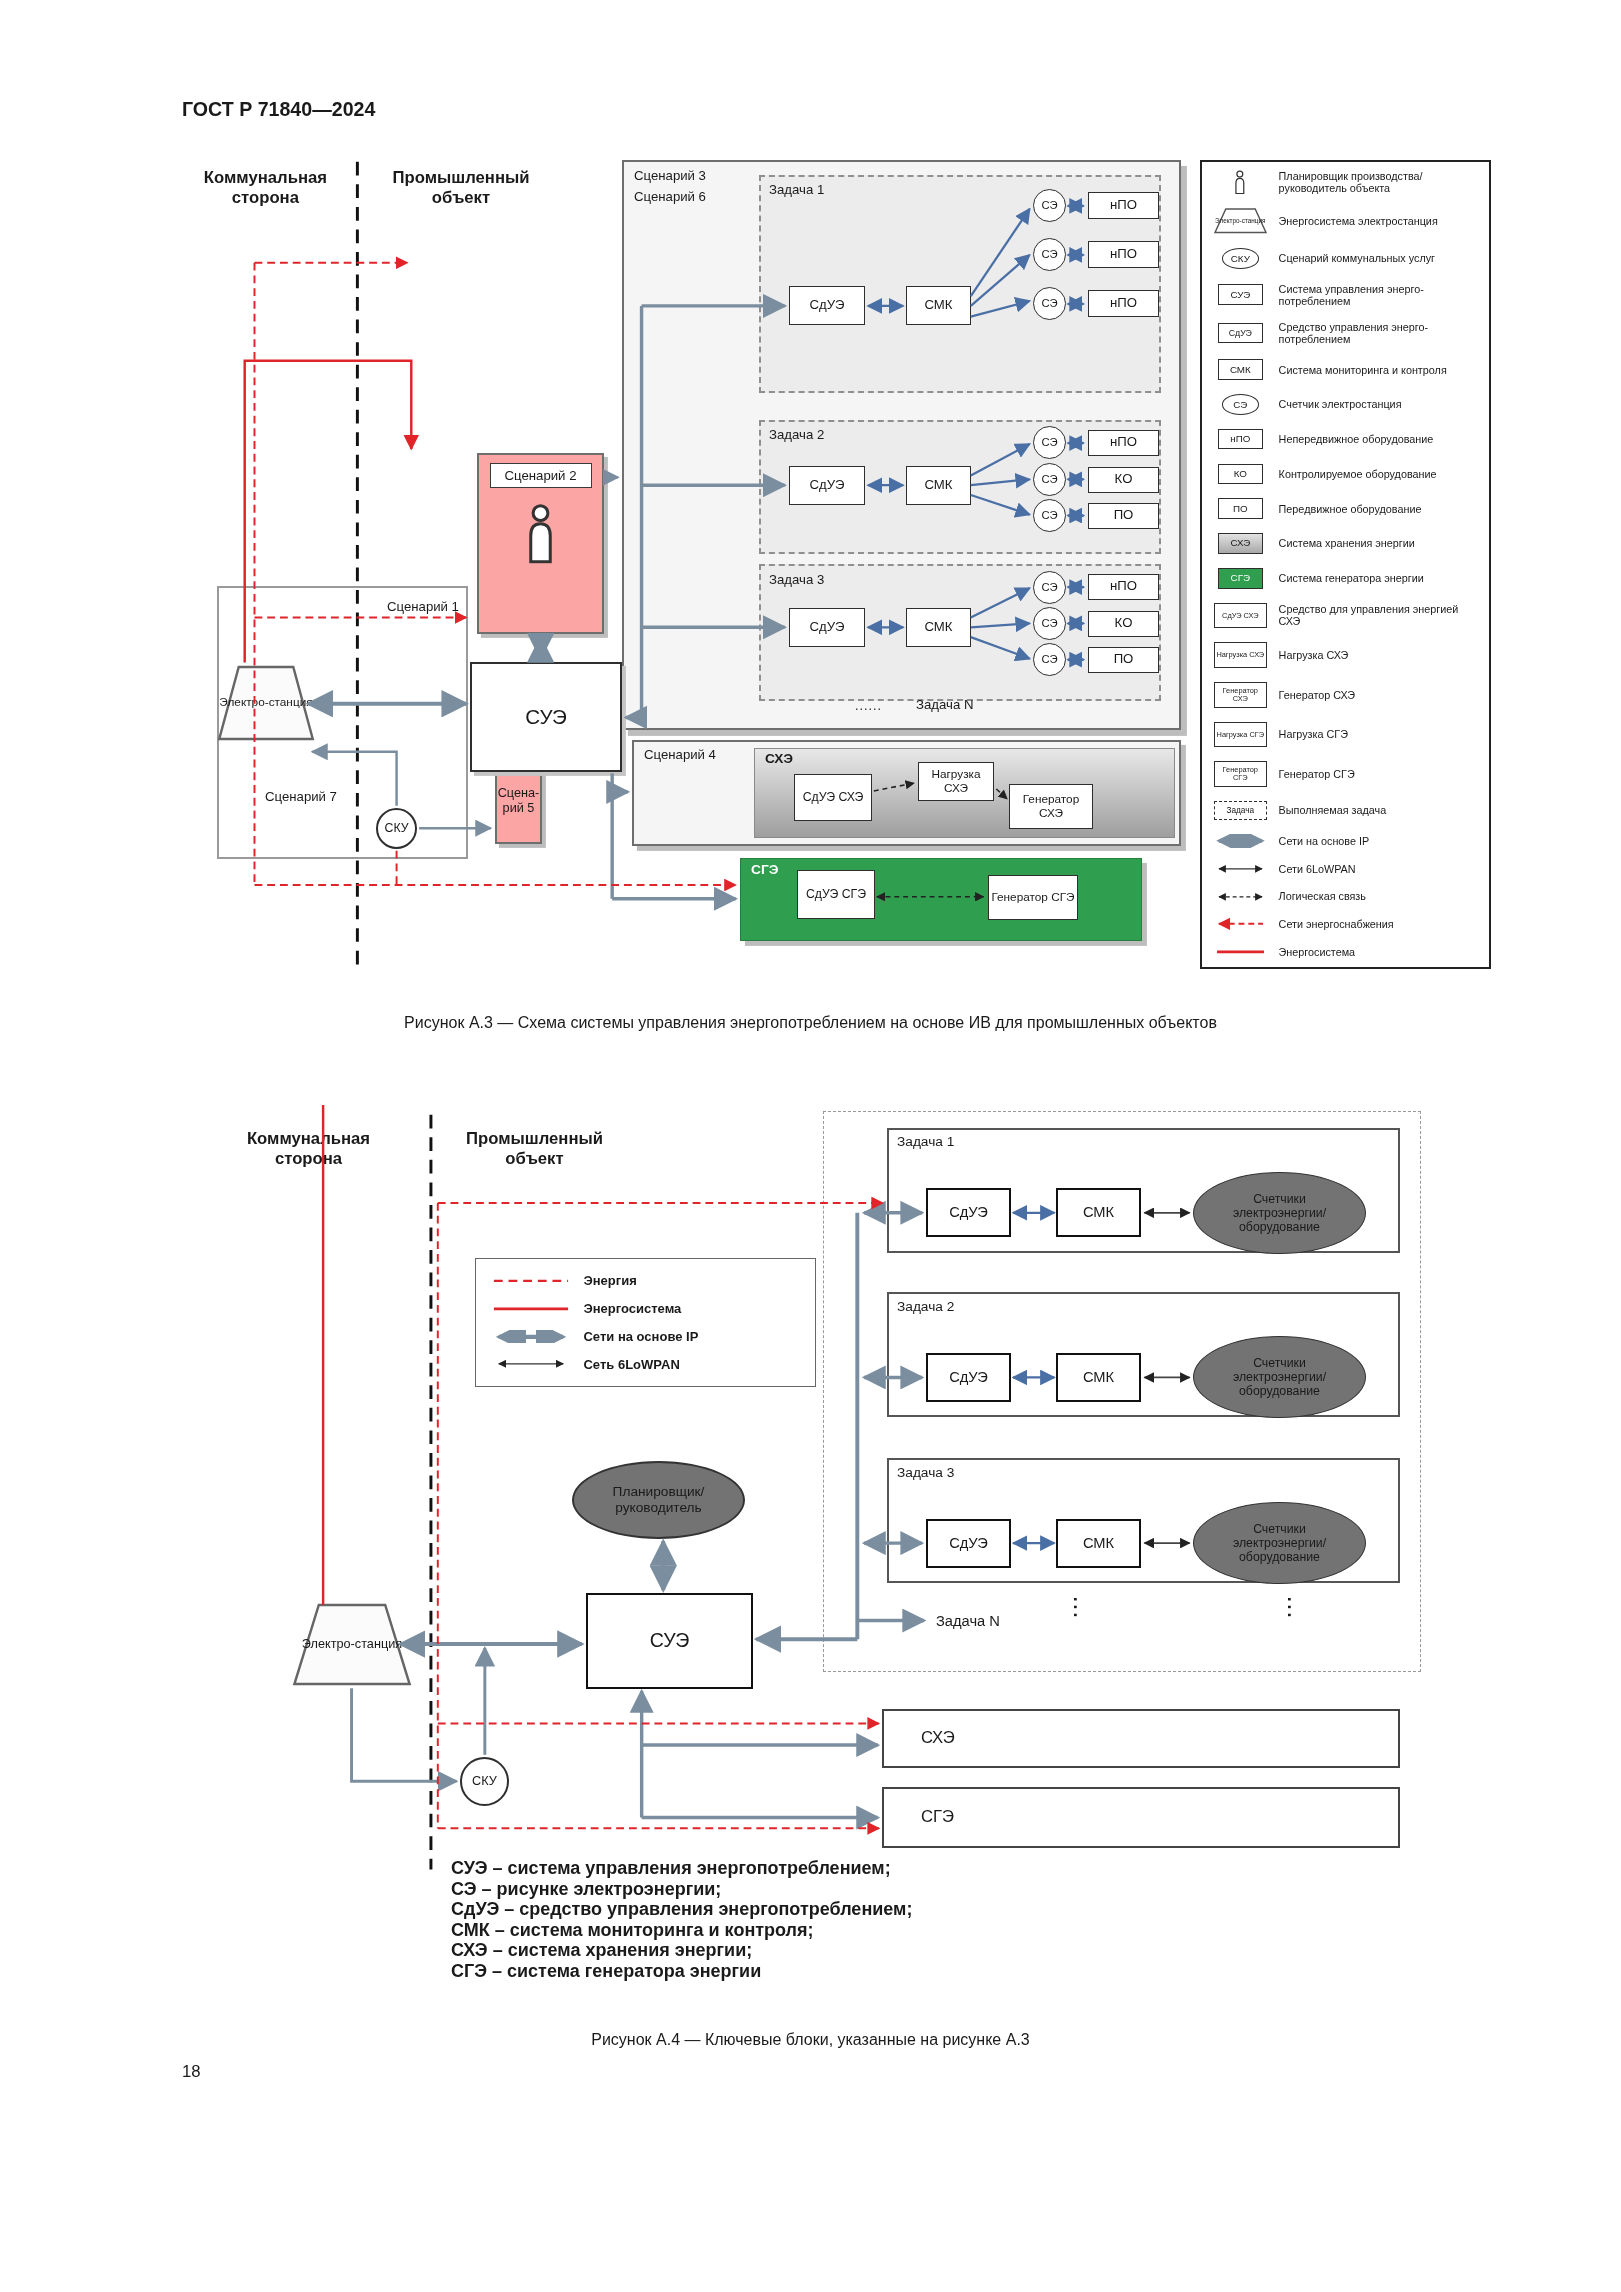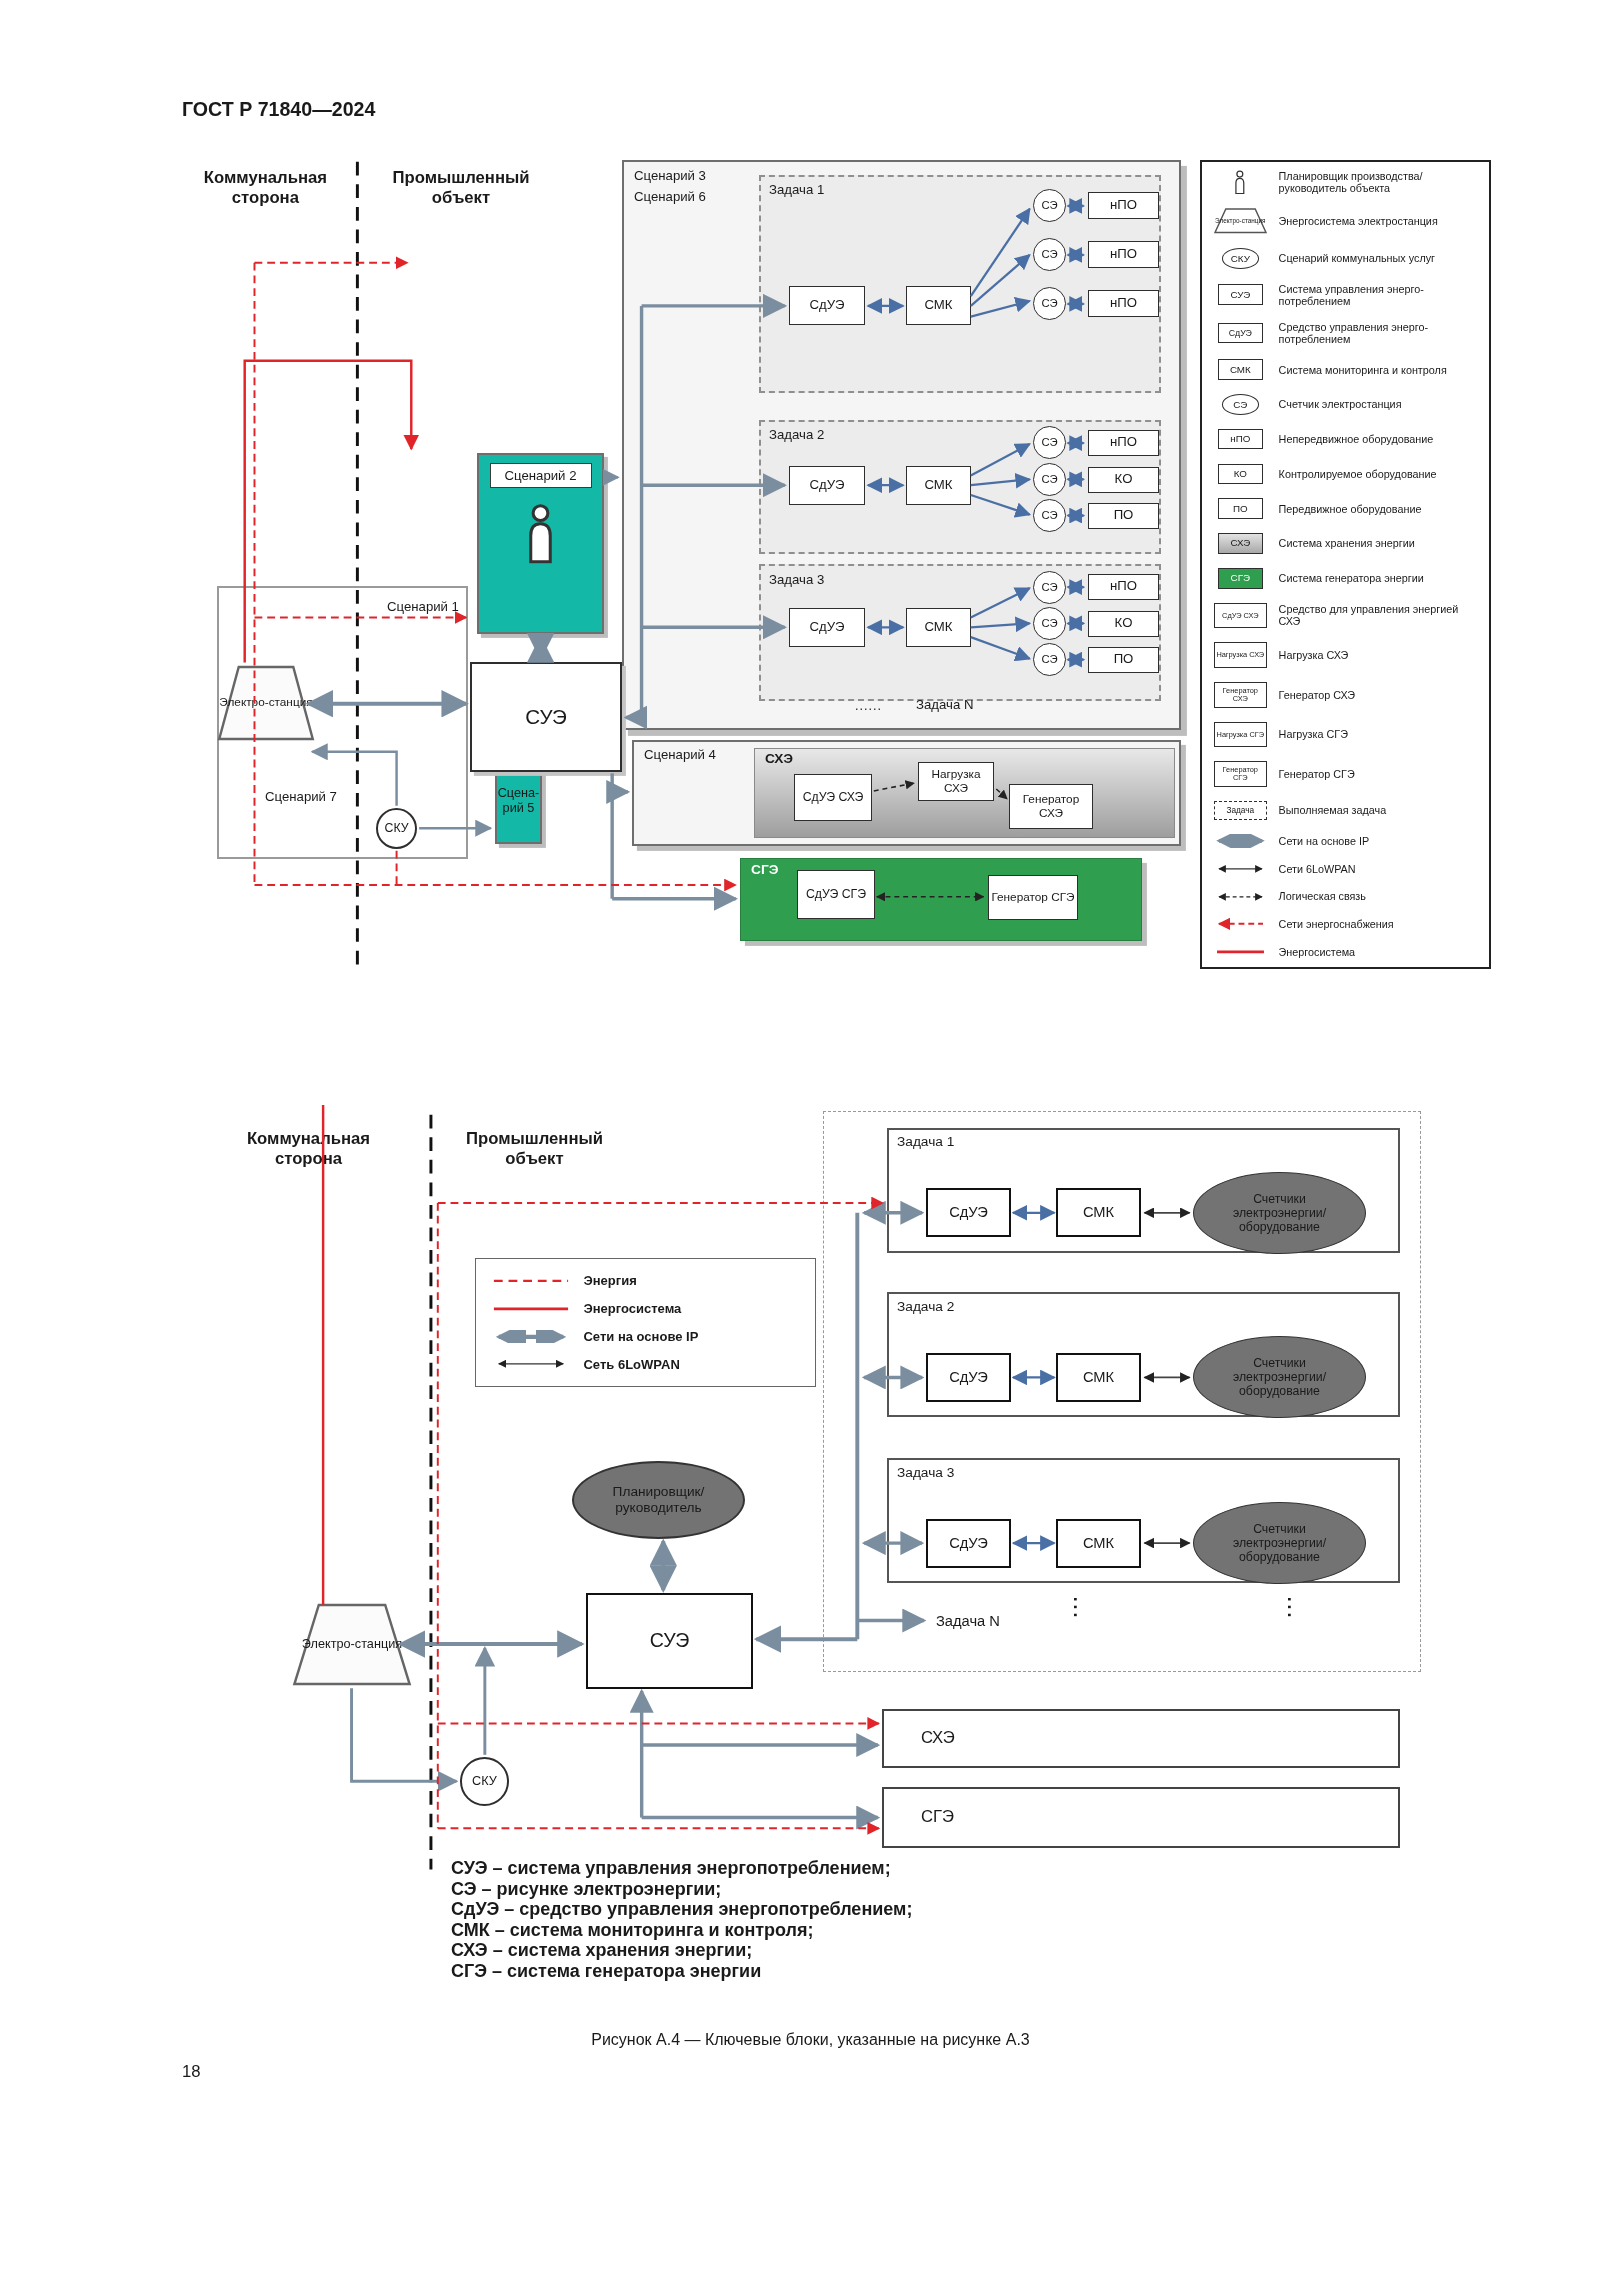--- a/index.html
+++ b/index.html
@@ -9,21 +9,21 @@
   .arrows{position:absolute;left:0;top:0;pointer-events:none;z-index:7;}
   .doc-header{position:absolute;left:182px;top:98px;font-size:19.6px;font-weight:bold;}
   .pagenum{position:absolute;left:182px;top:2062px;font-size:16.7px;}
   .caption{position:absolute;left:0;width:1621px;text-align:center;font-size:16px;z-index:2;}
   .lbl{position:absolute;font-size:13.2px;line-height:1.15;z-index:5;}
   .node{position:absolute;background:#fff;border:1.6px solid #2e2e2e;display:flex;align-items:center;
         justify-content:center;text-align:center;font-size:13.2px;line-height:1.12;z-index:4;box-sizing:border-box;}
   .circ{border-radius:50%;}
   .task{position:absolute;border:2px dashed #8f8f8f;background:#ececec;z-index:2;box-sizing:border-box;}
   .bigbox{position:absolute;border:2.9px solid #6e6e6e;background:#f5f5f5;box-shadow:5.9px 5.9px 0 #bdbdbd;z-index:1;box-sizing:border-box;}
-  .midbox{position:absolute;border:2.5px solid #6e6e6e;background:#14b8a6;box-shadow:3.9px 3.9px 0 #bdbdbd;z-index:3;box-sizing:border-box;}
+  .midbox{position:absolute;border:2.5px solid #6e6e6e;background:#fca5a5;box-shadow:3.9px 3.9px 0 #bdbdbd;z-index:3;box-sizing:border-box;}
   .grouprect{position:absolute;border:2px solid #9a9a9a;z-index:1;box-sizing:border-box;}
   .sc2label{margin:7.8px auto 0;border:1.5px solid #3a3a3a;background:#fff;width:100px;text-align:center;font-size:13.2px;padding:3.9px 0;}
   .sc2person{display:block;margin:15.7px auto 0;}
   .trapwrap{position:absolute;z-index:4;}
   .trapwrap svg{position:absolute;left:0;top:0;}
   .traptext{position:absolute;left:0;top:0;right:0;bottom:0;display:flex;align-items:center;justify-content:center;
             text-align:center;font-size:11.8px;line-height:1.12;}
   .sxebox{position:absolute;background:linear-gradient(180deg,#e8e8e8,#9e9e9e);border:1px solid #8a8a8a;z-index:2;box-sizing:border-box;}
   .sgebox{position:absolute;background:#2f9e4f;border:1px solid #267f3f;box-shadow:4.9px 4.9px 0 #bdbdbd;z-index:2;box-sizing:border-box;}
   .lpanel{position:absolute;border:2px solid #222;background:#fff;display:flex;flex-direction:column;
@@ -373,20 +373,21 @@
           <line x1="75" y1="113" x2="231" y2="113" marker-end="url(#mr)"></line>
           <line x1="75" y1="113" x2="75" y2="748"></line>
           <line x1="75" y1="475" x2="291" y2="475" marker-end="url(#mr)"></line>
           <line x1="75" y1="748" x2="566" y2="748" marker-end="url(#mr)"></line>
           <line x1="220" y1="713" x2="220" y2="747"></line>
         </g>
       </g>
     </svg>
   </div>
 
+  <div class="caption" style="top:1014px">Рисунок А.3 — Схема системы управления энергопотреблением на основе ИВ для промышленных объектов</div>
 
   <div class="fig" style="left:181px;top:1103px;width:1284px;height:990px">
 
     <div class="sidelabel" style="left:54px;top:25.5px;width:147px">Коммунальная сторона</div>
     <div class="sidelabel" style="left:280px;top:25.5px;width:147px">Промышленный объект</div>
 
     <div class="leg4" style="left:294px;top:155px;width:341px;height:129px">
       <div class="leg4row">
         <svg width="82" height="13.7" viewBox="0 0 84 14">
             <line x1="4" y1="7" x2="80" y2="7" stroke="#e0242a" stroke-width="2.2" stroke-dasharray="9 6"></line>

